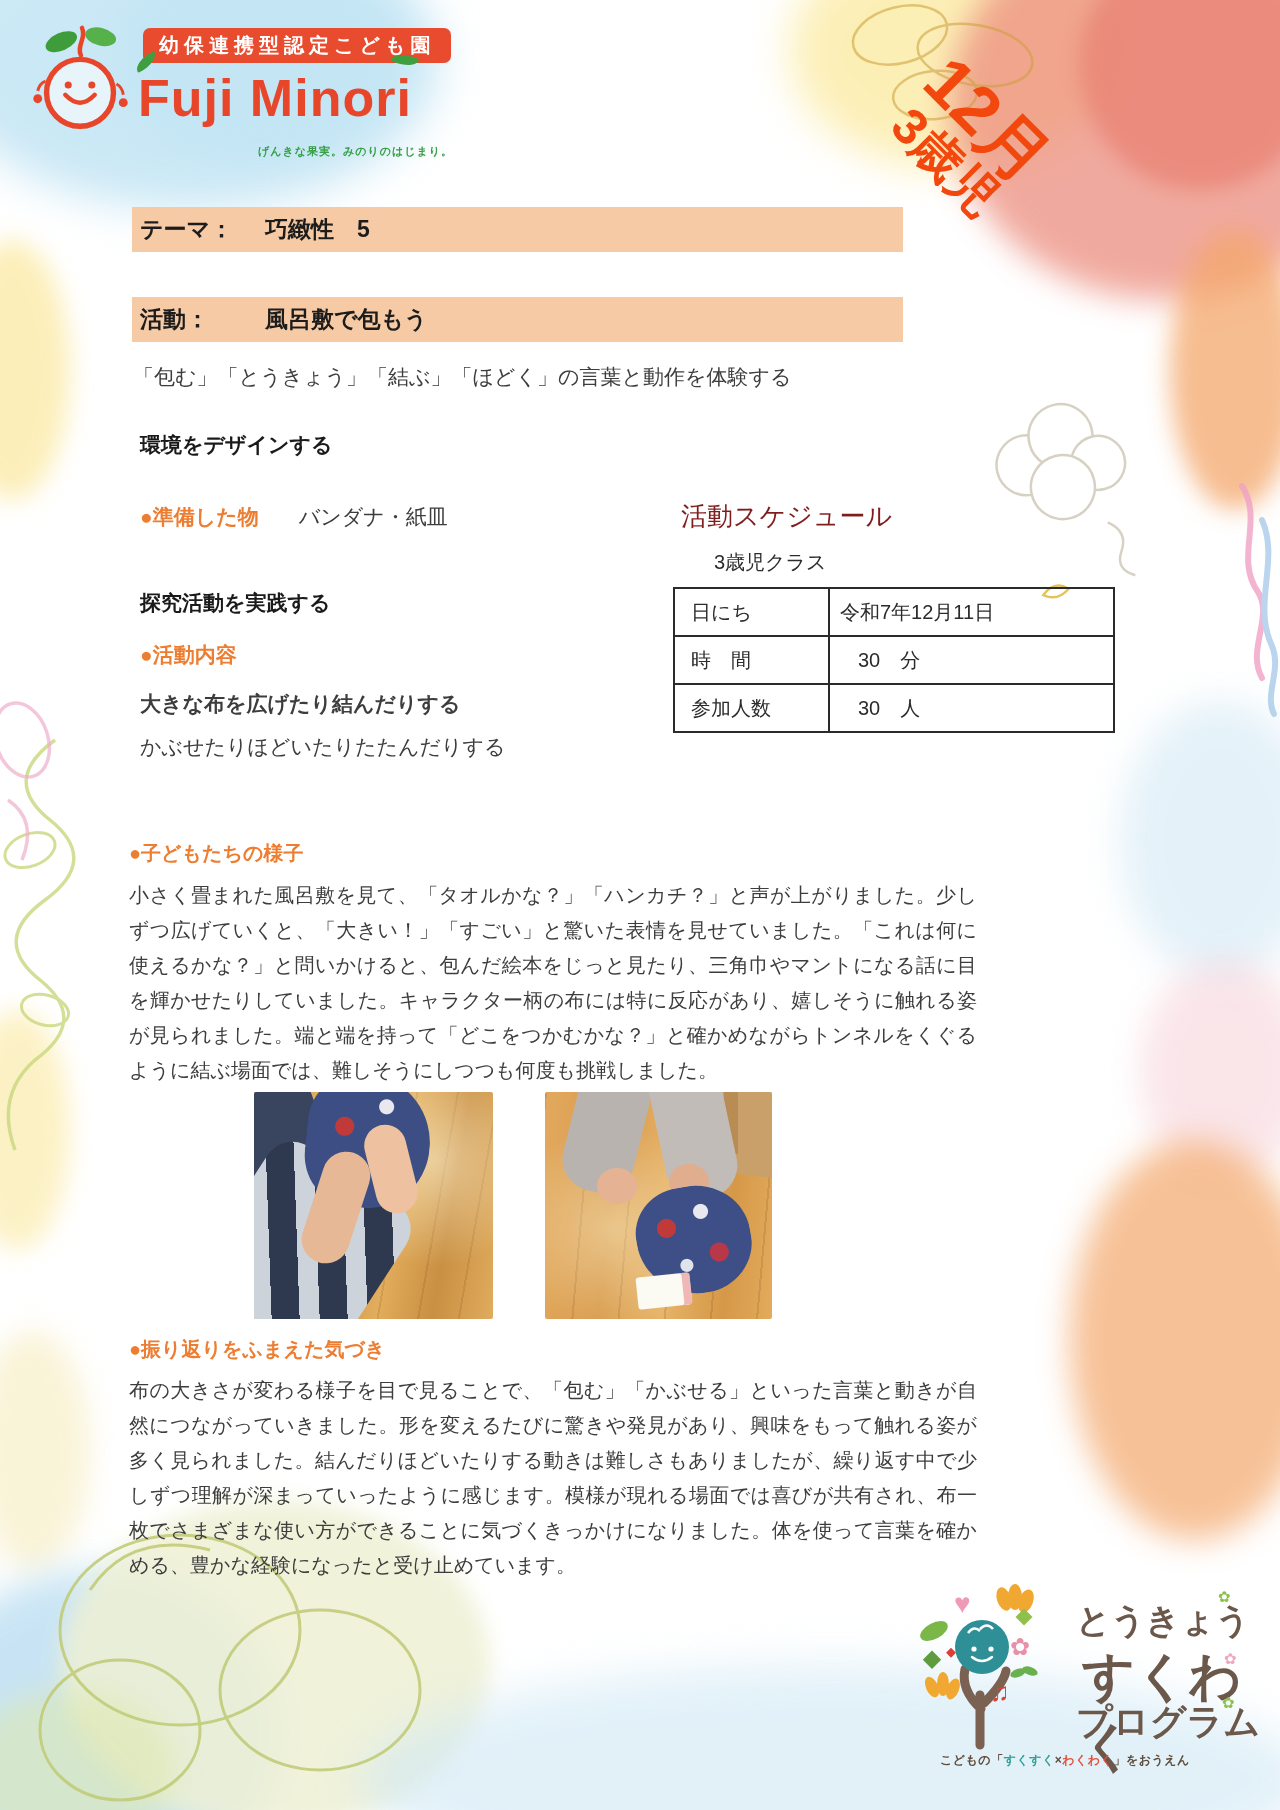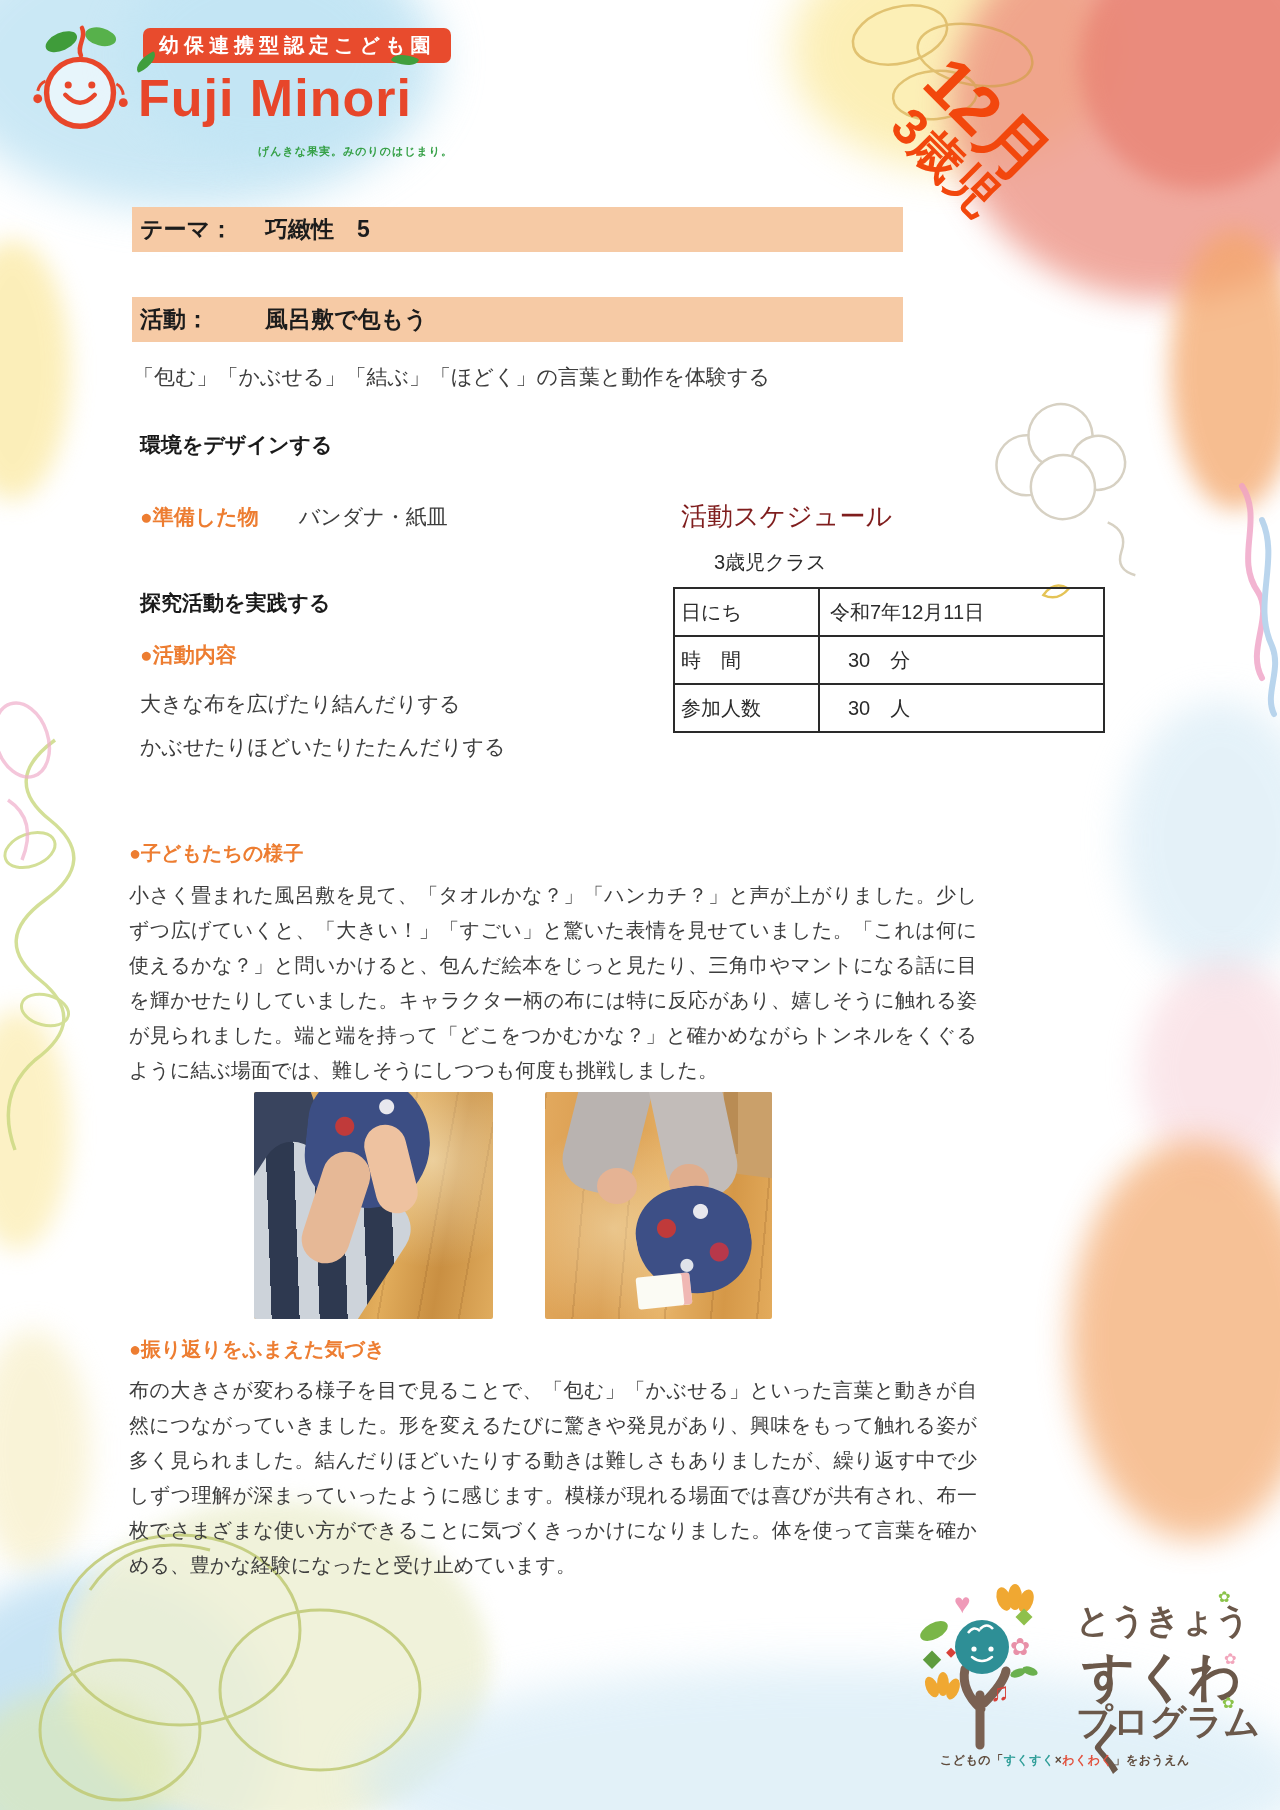--- a/index.html
+++ b/index.html
@@ -29,21 +29,21 @@
   .h-orange{font-size:21px;font-weight:bold;color:#ed7d31;}
   .bullet{color:#ed7d31;}
   .bodytxt{font-size:21px;color:#3d3d3d;}
   .para{left:129px;width:848px;font-size:20px;line-height:35px;color:#3d3d3d;
         text-align:justify;word-break:break-all;}
   
   .sch-title{left:681px;top:499px;font-size:26px;color:#7f1d1d;}
   .sch-class{left:681px;top:549px;font-size:20px;color:#2b2b2b;margin-left:33px;}
   table.sch{left:673px;top:587px;position:absolute;border-collapse:collapse;}
   table.sch td{border:2px solid #2a2a2a;height:46px;font-size:20px;color:#2b2b2b;padding:0;}
-  table.sch td.c1{width:137px;padding-left:6px;}
+  table.sch td.c1{width:137px;padding-left:16px;}
   table.sch td.c2{width:255px;padding-left:10px;}
   table.sch tr:nth-child(n+2) td.c2{padding-left:28px;}
   
   .photo{position:absolute;overflow:hidden;border-radius:2px;}
   .photo i{position:absolute;display:block;}
   .ph1{left:254px;top:1092px;width:239px;height:227px;
        background-image:radial-gradient(circle at 75% 30%,rgba(255,248,220,.55),transparent 45%),
          repeating-linear-gradient(100deg,rgba(110,60,15,.14) 0 2px,transparent 2px 40px),
          linear-gradient(100deg,#d9a152,#e4b264 18%,#cd9546 40%,#e2ad5c 58%,#c98f42 78%,#e0ac5e);}
   .ph2{left:545px;top:1092px;width:227px;height:227px;
@@ -147,21 +147,21 @@
 </div>
 
 <div class="abs bar" style="top:207px;">
   <span class="lbl">テーマ：</span>
   <span class="val">巧緻性　5</span>
 </div>
 <div class="abs bar" style="top:297px;">
   <span class="lbl">活動：</span>
   <span class="val">風呂敷で包もう</span>
 </div>
-<div class="abs goal">「包む」「かぶせる」「結ぶ」「ほどく」の言葉と動作を体験する</div>
+<div class="abs goal">「包む」「とうきょう」「結ぶ」「ほどく」の言葉と動作を体験する</div>
 
 <div class="abs h-black" style="left:140px;top:431px;">環境をデザインする</div>
 <div class="abs" style="left:140px;top:503px;font-size:21px;">
   <span style="display:inline-block;width:153px;" class="h-orange">
     <span class="bullet">●</span><span>準備した物</span>
   </span>
   <span class="bodytxt">バンダナ・紙皿</span>
 </div>
 
 <div class="abs sch-title">活動スケジュール</div>
@@ -180,21 +180,21 @@
     <td class="c1">参加人数</td>
     <td class="c2">30　人</td>
   </tr>
 </tbody>
   </table>
 
 <div class="abs h-black" style="left:140px;top:589px;">探究活動を実践する</div>
 <div class="abs h-orange" style="left:140px;top:641px;">
   <span class="bullet">●</span><span>活動内容</span>
 </div>
-<div class="abs bodytxt" style="left:140px;top:690px;">大きな布を広げたり結んだりする</div>
+<div class="abs bodytxt" style="left:140px;top:690px;font-weight:bold;">大きな布を広げたり結んだりする</div>
 <div class="abs bodytxt" style="left:140px;top:733px;">かぶせたりほどいたりたたんだりする</div>
 
 <div class="abs h-orange" style="left:129px;top:840px;font-size:20px;">
   <span class="bullet">●</span><span>子どもたちの様子</span>
 </div>
 <div class="abs para" style="top:878px;">小さく畳まれた風呂敷を見て、「タオルかな？」「ハンカチ？」と声が上がりました。少しずつ広げていくと、「大きい！」「すごい」と驚いた表情を見せていました。「これは何に使えるかな？」と問いかけると、包んだ絵本をじっと見たり、三角巾やマントになる話に目を輝かせたりしていました。キャラクター柄の布には特に反応があり、嬉しそうに触れる姿が見られました。端と端を持って「どこをつかむかな？」と確かめながらトンネルをくぐるように結ぶ場面では、難しそうにしつつも何度も挑戦しました。</div>
 
 <div class="photo ph1">
   <i style="left:-28px;top:-32px;width:92px;height:120px;background:#39445e;transform:rotate(-20deg);border-radius:24px;"></i>
   <i style="left:-38px;bottom:-40px;width:165px;height:200px;transform:rotate(33deg);border-radius:30px;background:repeating-linear-gradient(55deg,#2e3950 0 28px,#cdd3da 28px 48px);"></i>

